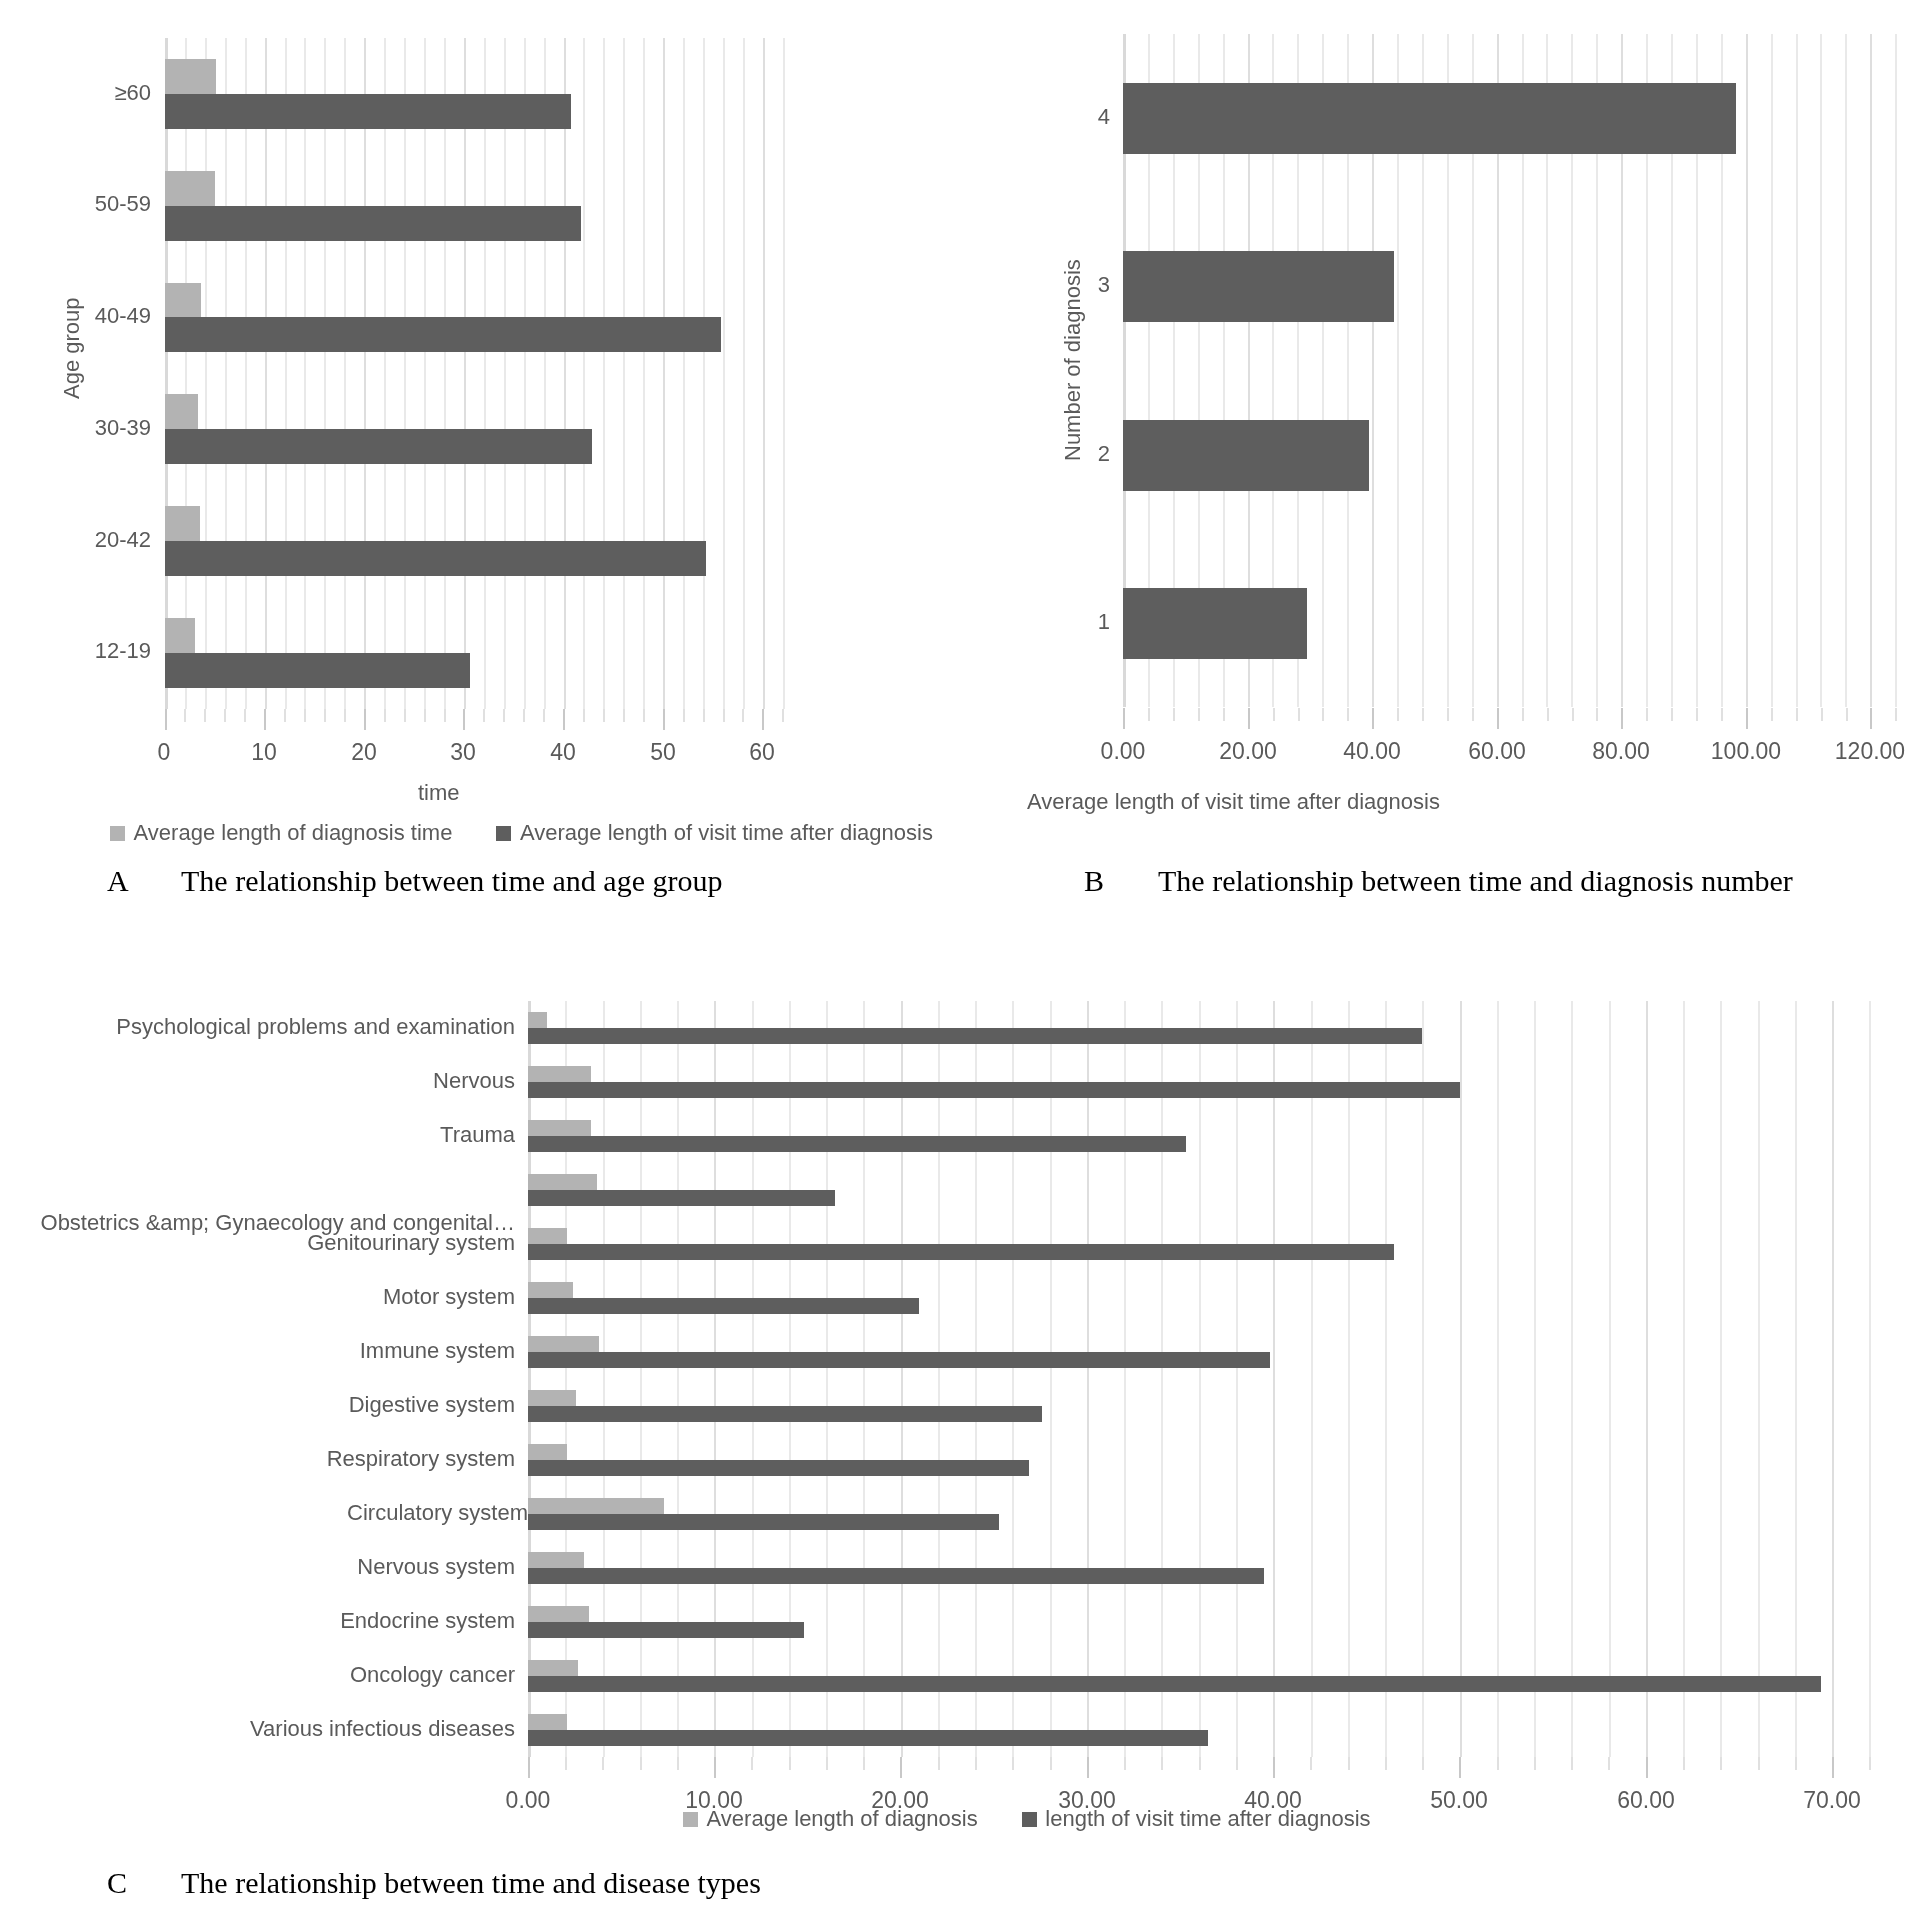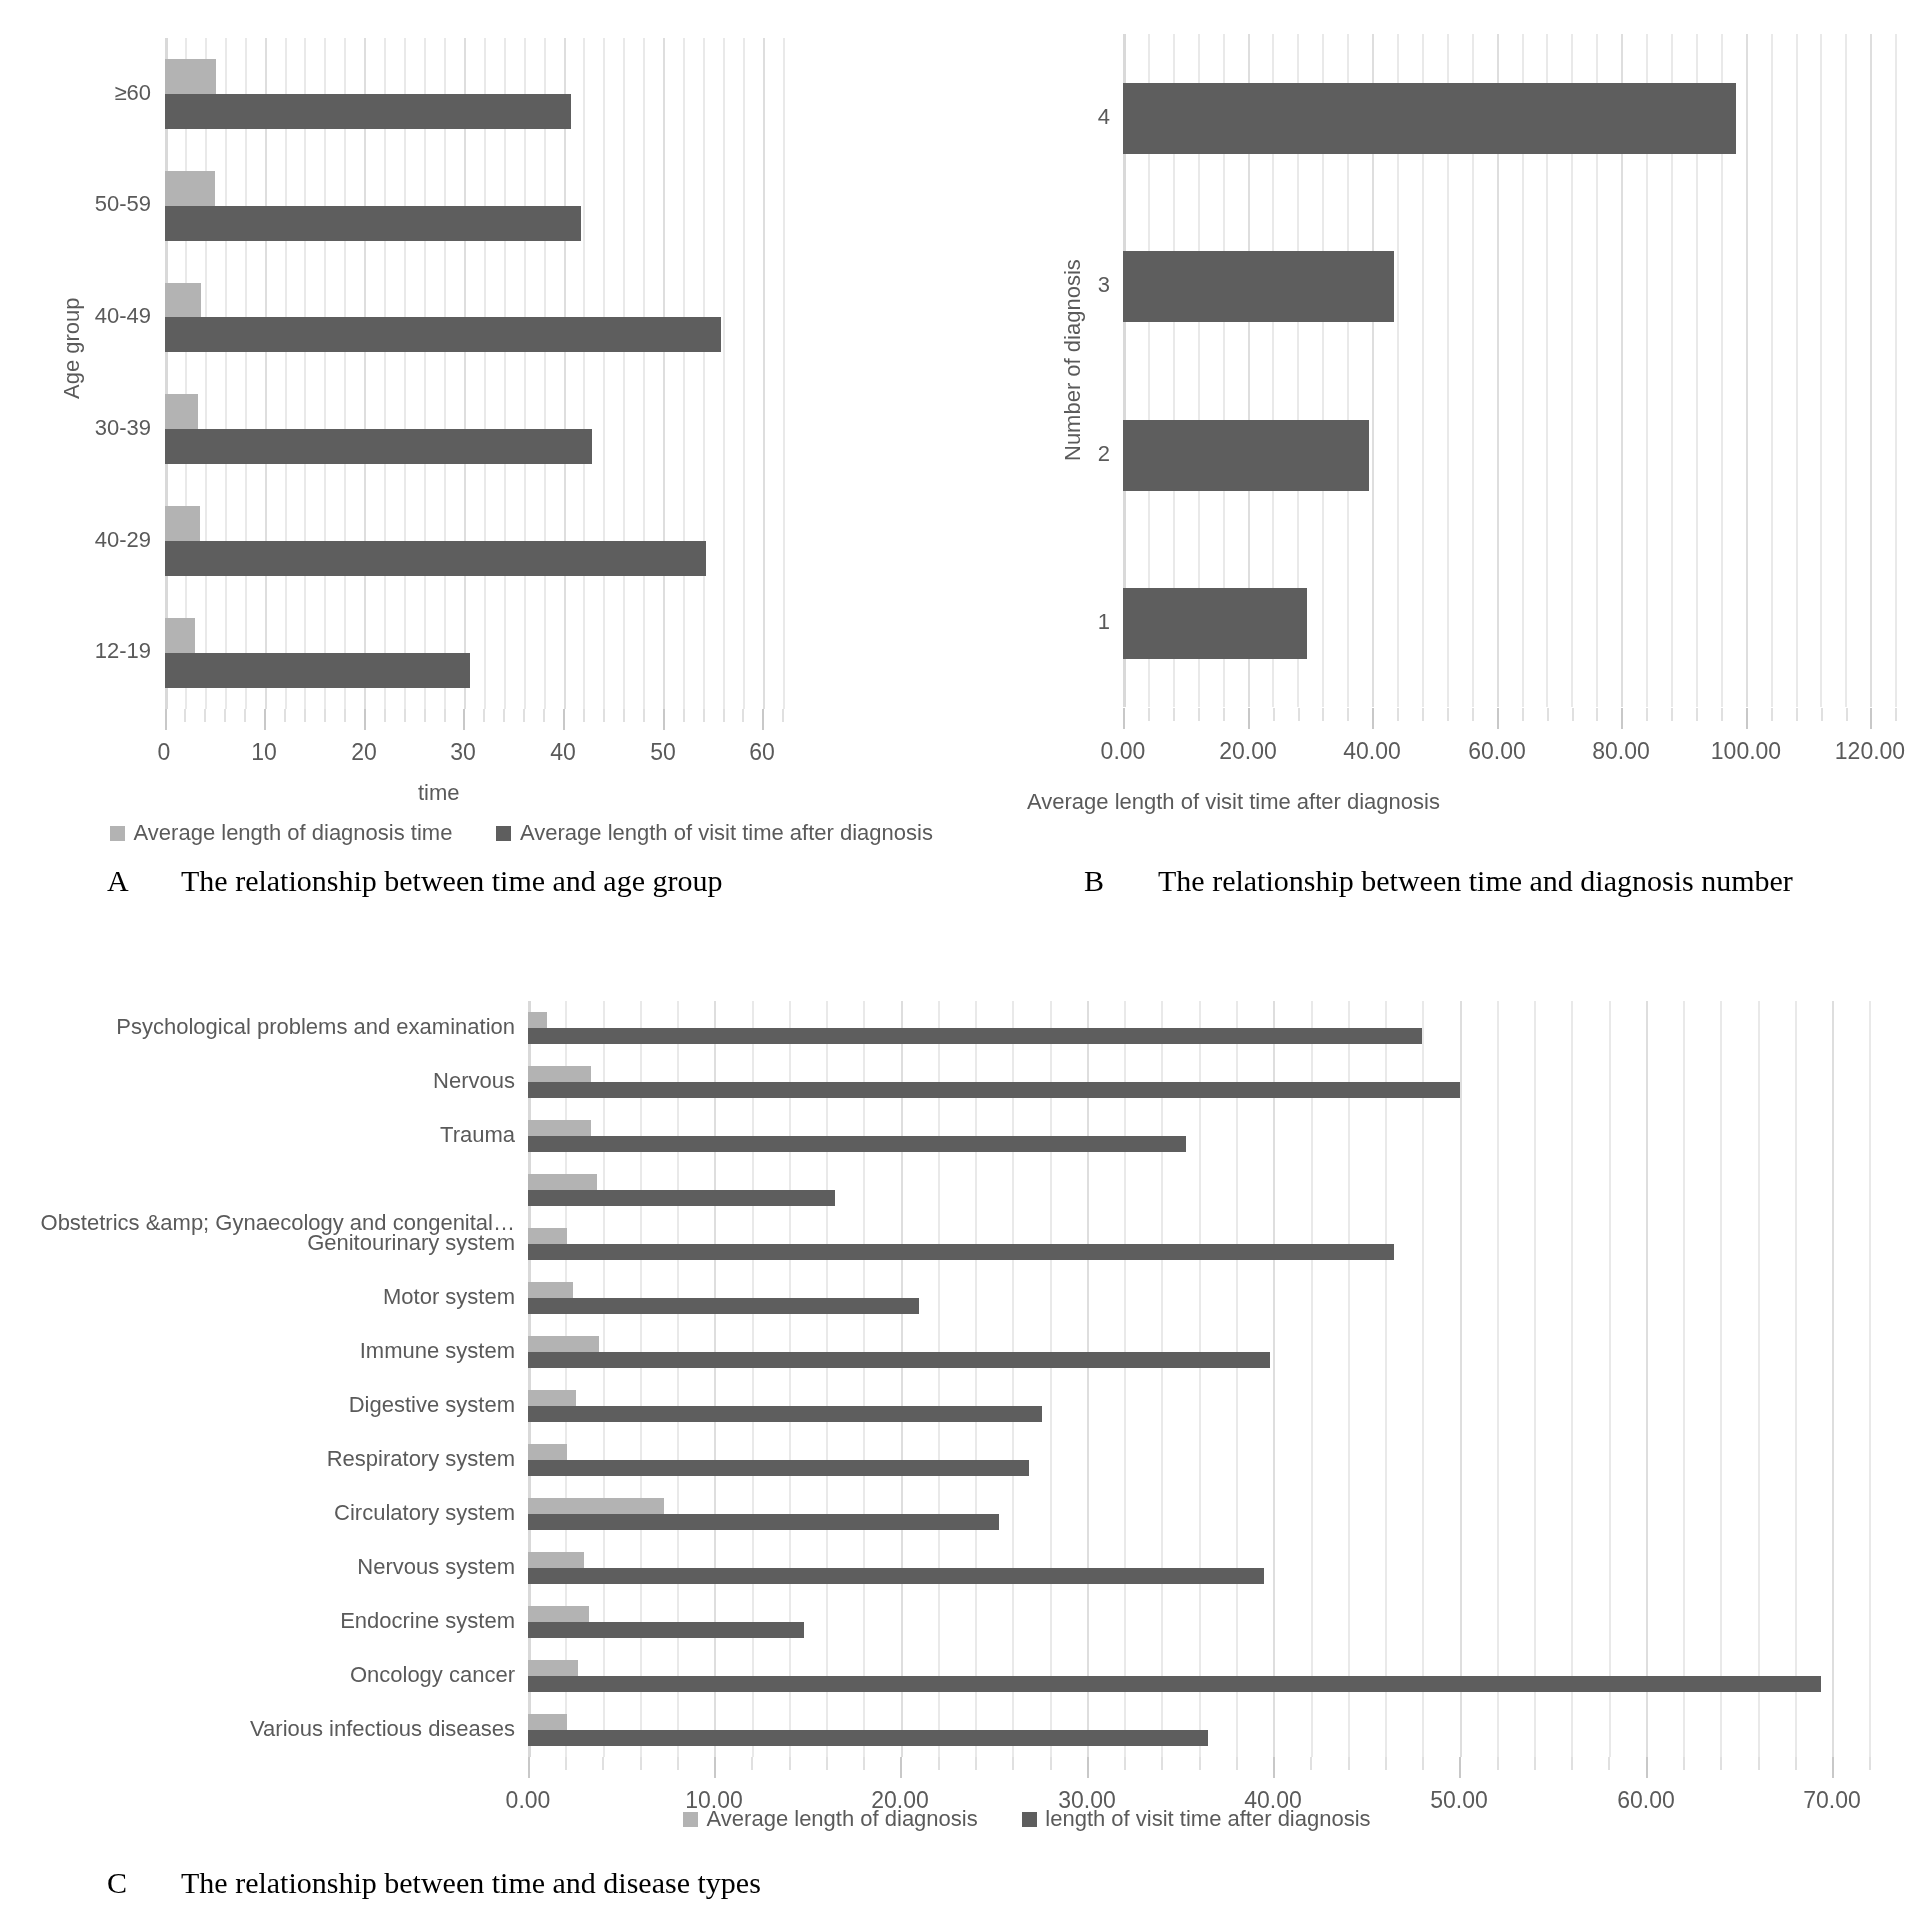--- a/index.html
+++ b/index.html
@@ -141,21 +141,21 @@
       <div class="tickmark" style="left: 742px; top: 709px; height: 13.3px; background: rgb(224, 224, 224);"></div>
       <div class="tickmark" style="left: 762px; top: 709px; height: 21px; background: rgb(200, 200, 200);"></div>
       <div class="tickmark" style="left: 782px; top: 709px; height: 13.3px; background: rgb(224, 224, 224);"></div>
     </div>
 
   <div id="cats-a">
       <div class="catlabel" style="right: 686px; left: 75px; width: 76px; top: 80px;">≥60</div>
       <div class="catlabel" style="right: 686px; left: 75px; width: 76px; top: 191px;">50-59</div>
       <div class="catlabel" style="right: 686px; left: 75px; width: 76px; top: 303px;">40-49</div>
       <div class="catlabel" style="right: 686px; left: 75px; width: 76px; top: 415px;">30-39</div>
-      <div class="catlabel" style="right: 686px; left: 75px; width: 76px; top: 527px;">40-29</div>
+      <div class="catlabel" style="right: 686px; left: 75px; width: 76px; top: 527px;">20-42</div>
       <div class="catlabel" style="right: 686px; left: 75px; width: 76px; top: 638px;">12-19</div>
     </div>
 
   <div id="xlab-a">
       <div class="ticklabel" style="width: 152px; left: 88px; top: 739px;">0</div>
       <div class="ticklabel" style="width: 152px; left: 188px; top: 739px;">10</div>
       <div class="ticklabel" style="width: 152px; left: 288px; top: 739px;">20</div>
       <div class="ticklabel" style="width: 152px; left: 387px; top: 739px;">30</div>
       <div class="ticklabel" style="width: 152px; left: 487px; top: 739px;">40</div>
       <div class="ticklabel" style="width: 152px; left: 587px; top: 739px;">50</div>
@@ -404,21 +404,21 @@
   <div id="cats-c">
       <div class="catlabel" style="right: 1393px; left: 39px; width: 476px; top: 34px;">Psychological problems and examination</div>
       <div class="catlabel" style="right: 1393px; left: 39px; width: 476px; top: 88px;">Nervous</div>
       <div class="catlabel" style="right: 1393px; left: 39px; width: 476px; top: 142px;">Trauma</div>
       <div class="catlabel" style="right: 1393px; left: 39px; width: 476px; top: 196px; margin-top: 34px;">Obstetrics &amp;amp; Gynaecology and congenital…</div>
       <div class="catlabel" style="right: 1393px; left: 39px; width: 476px; top: 250px;">Genitourinary system</div>
       <div class="catlabel" style="right: 1393px; left: 39px; width: 476px; top: 304px;">Motor system</div>
       <div class="catlabel" style="right: 1393px; left: 39px; width: 476px; top: 358px;">Immune system</div>
       <div class="catlabel" style="right: 1393px; left: 39px; width: 476px; top: 412px;">Digestive system</div>
       <div class="catlabel" style="right: 1393px; left: 39px; width: 476px; top: 466px;">Respiratory system</div>
-      <div class="catlabel" style="right: 1393px; left: 39px; width: 476px; top: 520px;">Circulatory system</div>
+      <div class="catlabel" style="right: 1393px; left: 52px; width: 476px; top: 520px;">Circulatory system</div>
       <div class="catlabel" style="right: 1393px; left: 39px; width: 476px; top: 574px;">Nervous system</div>
       <div class="catlabel" style="right: 1393px; left: 39px; width: 476px; top: 628px;">Endocrine system</div>
       <div class="catlabel" style="right: 1393px; left: 39px; width: 476px; top: 682px;">Oncology cancer</div>
       <div class="catlabel" style="right: 1393px; left: 39px; width: 476px; top: 736px;">Various infectious diseases</div>
     </div>
   <div id="xlab-c">
       <div class="ticklabel" style="width: 152px; left: 452px; top: 807px;">0.00</div>
       <div class="ticklabel" style="width: 152px; left: 638px; top: 807px;">10.00</div>
       <div class="ticklabel" style="width: 152px; left: 824px; top: 807px;">20.00</div>
       <div class="ticklabel" style="width: 152px; left: 1011px; top: 807px;">30.00</div>

